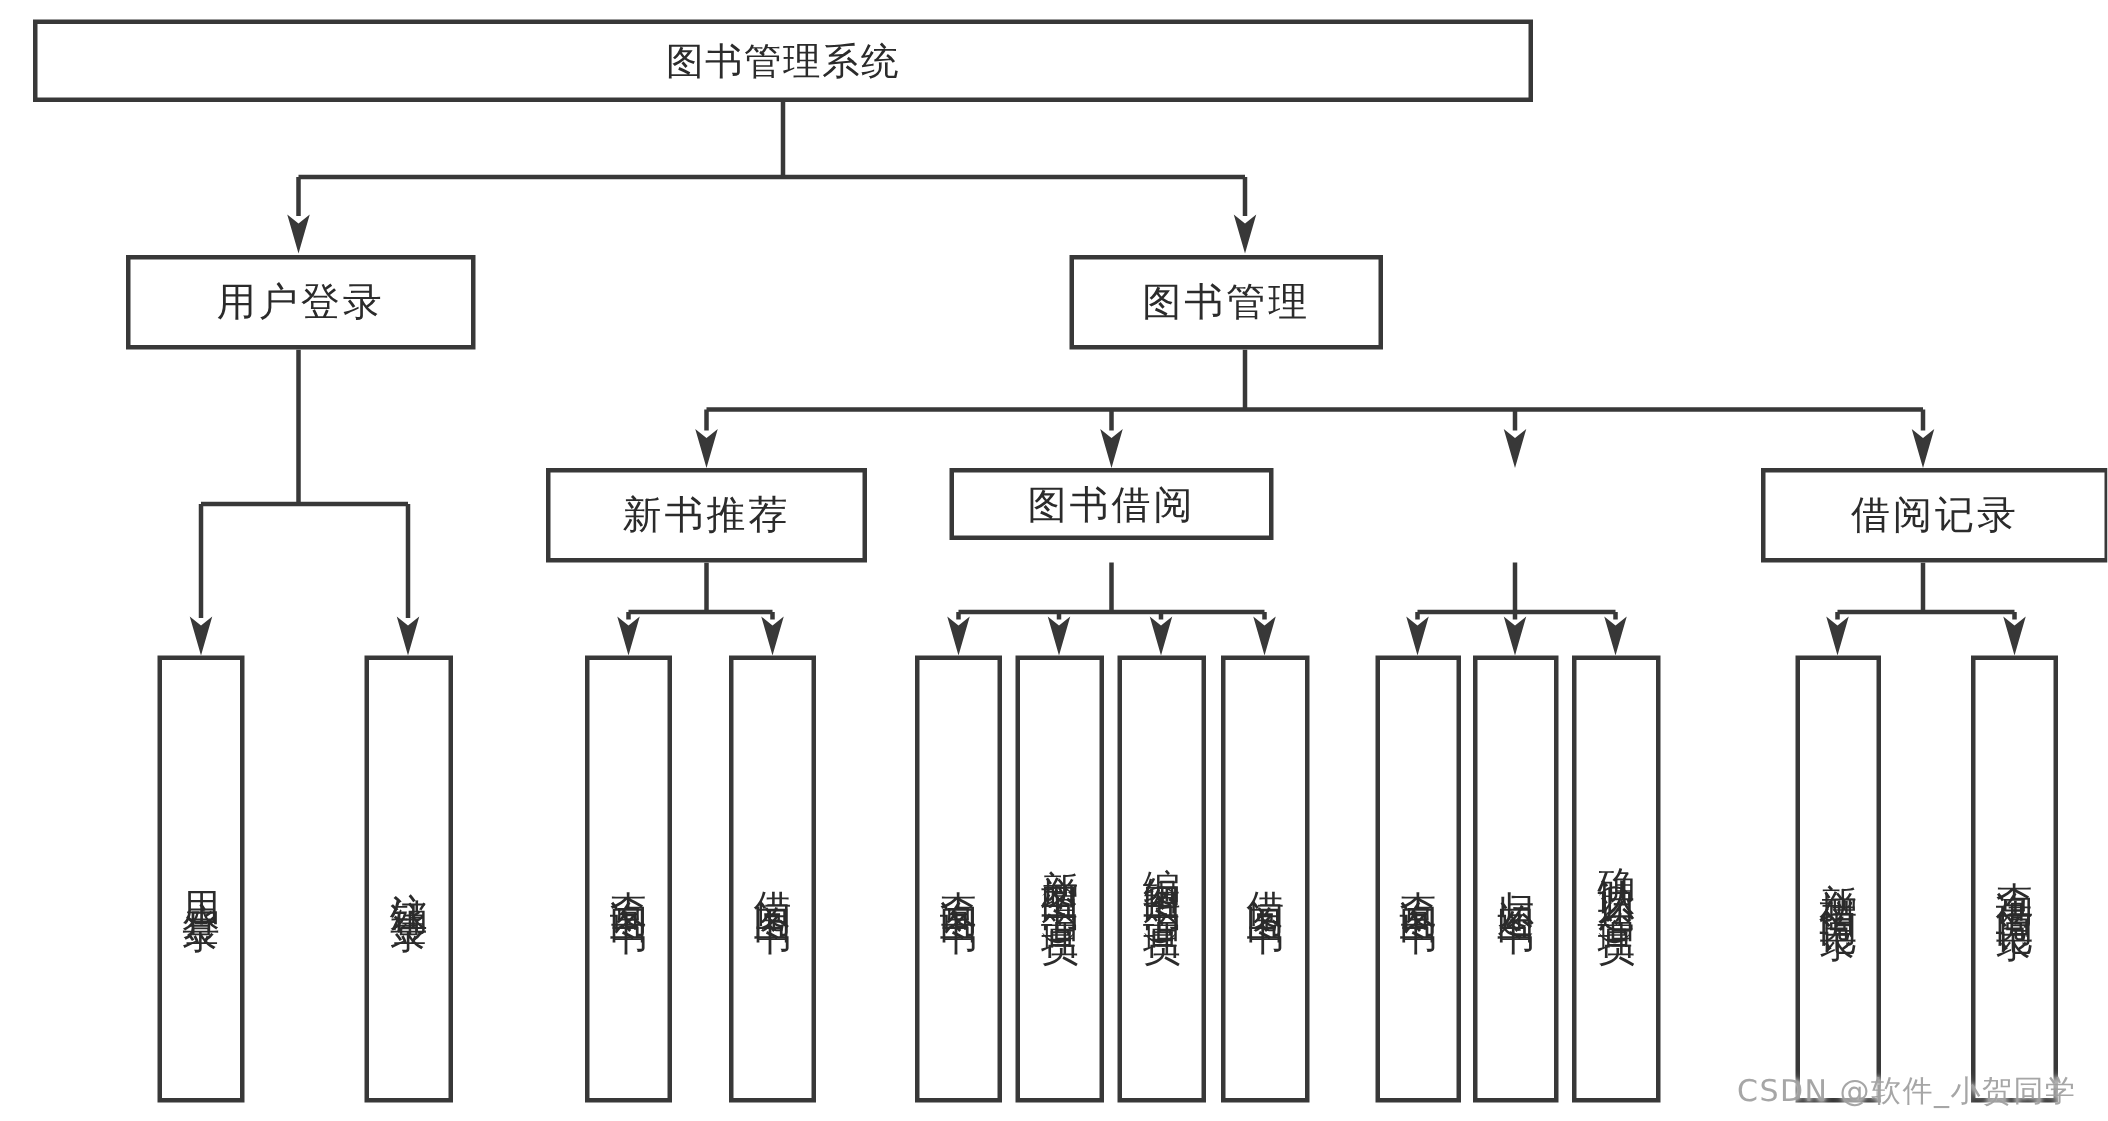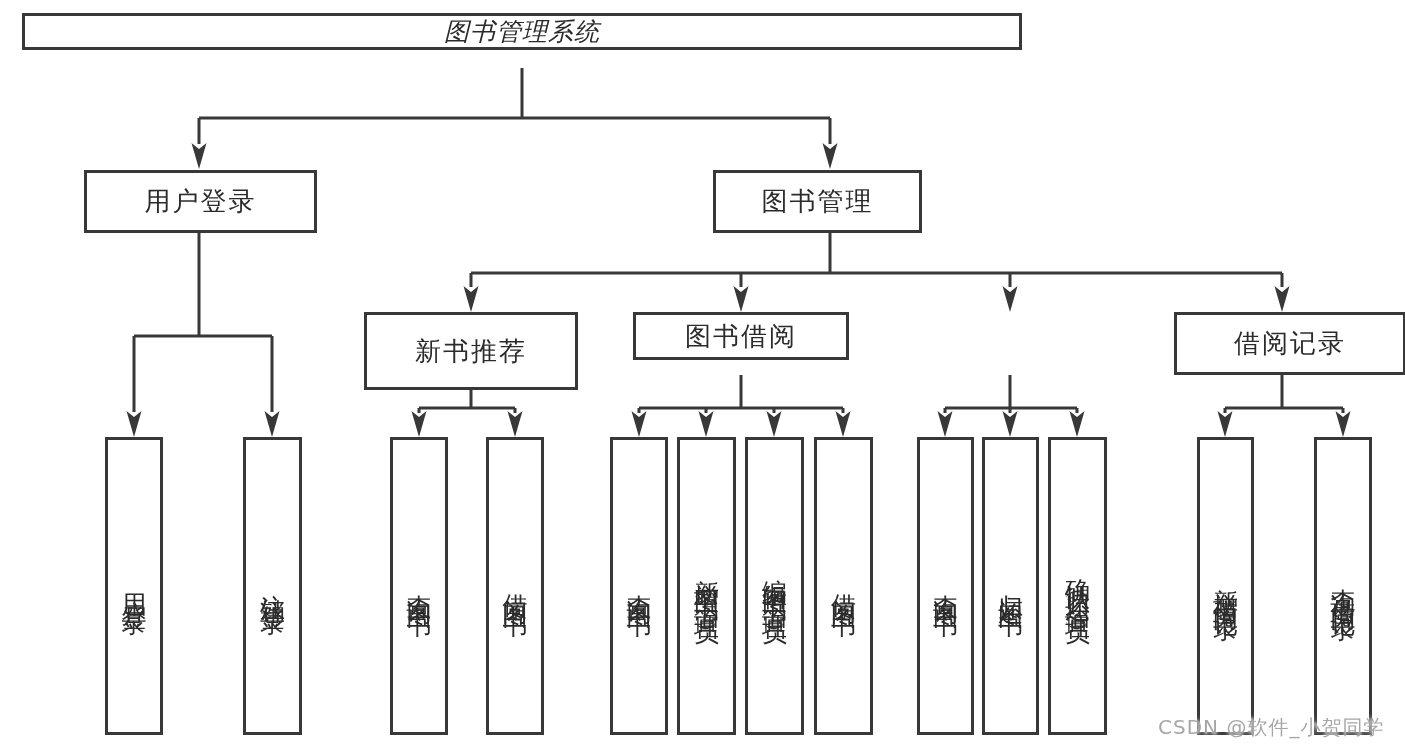--- a/index.html
+++ b/index.html
@@ -73,32 +73,32 @@
       <polygon points="774,437 766.5,411 774,417 781.5,411"></polygon>
       <polygon points="843,437 835.5,411 843,417 850.5,411"></polygon>
       <polygon points="945,437 937.5,411 945,417 952.5,411"></polygon>
       <polygon points="1010,437 1002.5,411 1010,417 1017.5,411"></polygon>
       <polygon points="1077,437 1069.5,411 1077,417 1084.5,411"></polygon>
       <polygon points="1225,437 1217.5,411 1225,417 1232.5,411"></polygon>
       <polygon points="1343,437 1335.5,411 1343,417 1350.5,411"></polygon>
     </g>
   </svg>
 
-  <div class="node h top" style="left:22px;top:13px;width:1000px;height:37px;font-style:italic;">
+  <div class="node h top" style="left:22px;top:13px;width:1000px;height:55px;">
     <span>图书管理系统</span>
   </div>
 
   <div class="node h" style="left:84px;top:170px;width:233px;height:63px;">
     <span>用户登录</span>
   </div>
   <div class="node h" style="left:713px;top:170px;width:209px;height:63px;">
     <span>图书管理</span>
   </div>
 
-  <div class="node h" style="left:364px;top:312px;width:214px;height:78px;text-align:right;">
+  <div class="node h" style="left:364px;top:312px;width:214px;height:63px;text-align:right;">
     <span>新书推荐</span>
   </div>
   <div class="node h" style="left:633px;top:312px;width:216px;height:48px;">
     <span>图书借阅</span>
   </div>
   <div class="node h" style="left:1174px;top:312px;width:232px;height:63px;">
     <span>借阅记录</span>
   </div>
 
   <div class="node v" style="left:105px;top:437px;width:58px;height:298px;">

